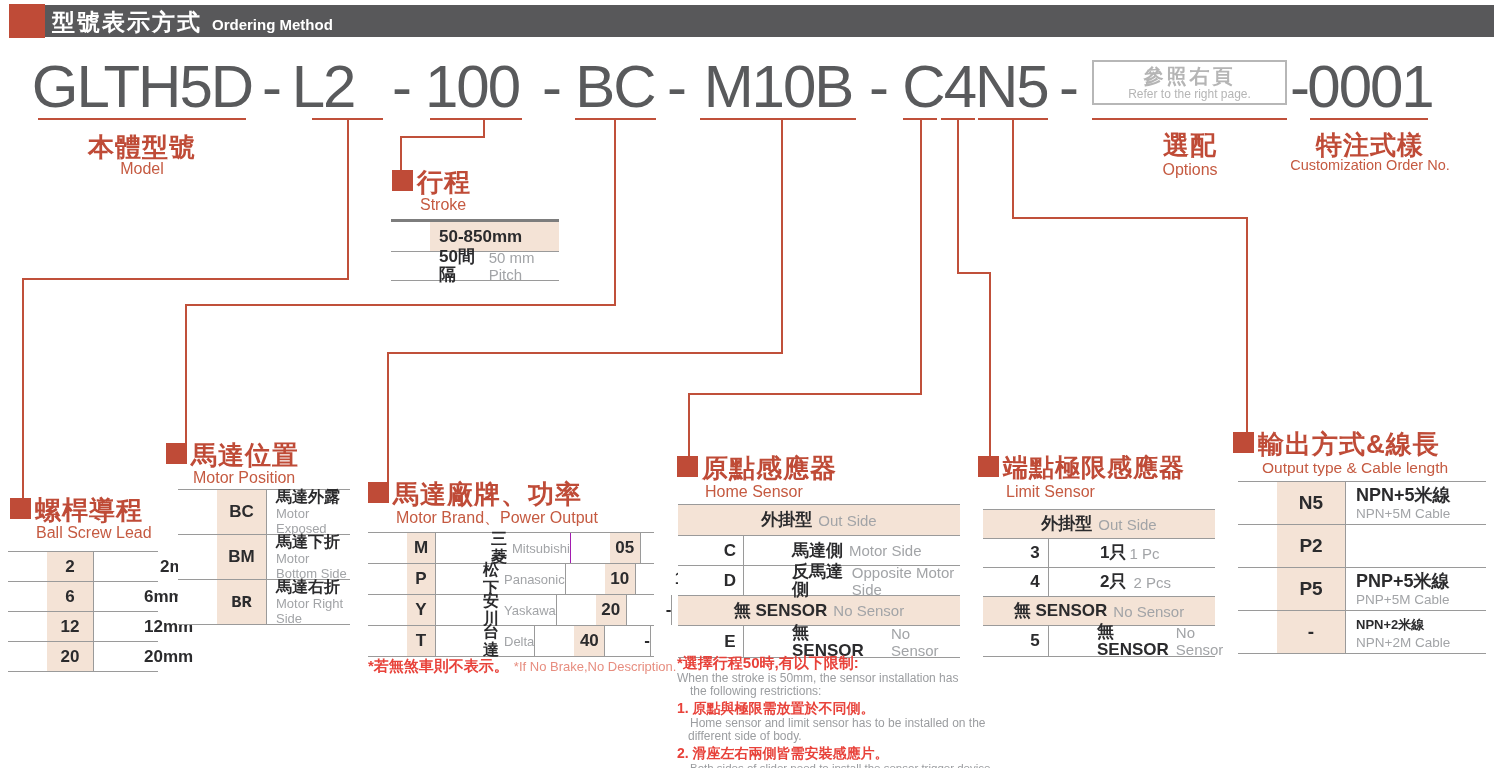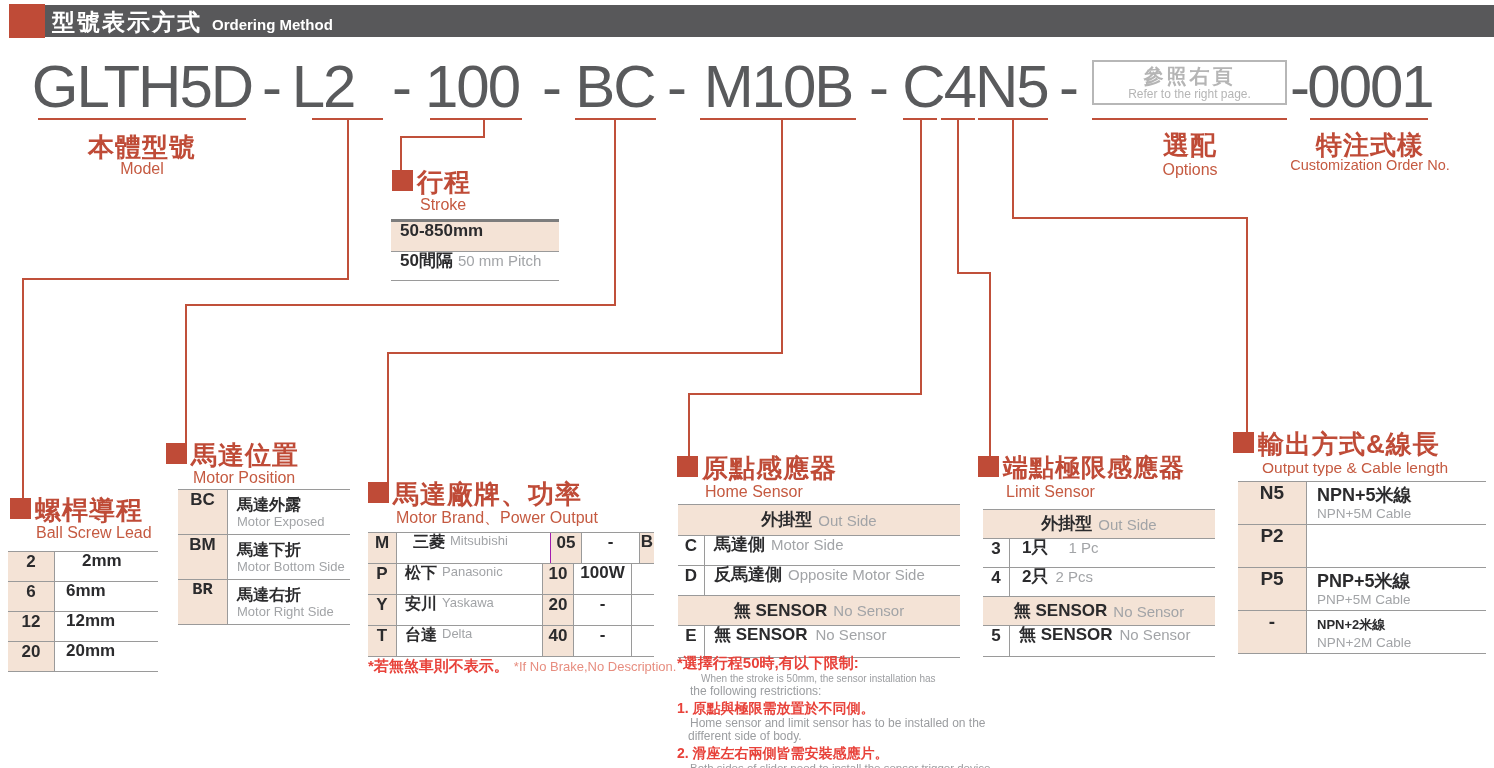--- a/index.html
+++ b/index.html
@@ -24,21 +24,21 @@
   .refbox .r2{color:#b5b5b5;font-size:12px;line-height:14px;}
   
   .bullet{width:21px;height:21px;background:#bf4b37;}
   .zt{color:#bf4b37;font-weight:bold;font-size:26px;letter-spacing:1px;white-space:nowrap;}
   .et{color:#c55a41;font-size:16px;white-space:nowrap;}
   .ctr{transform:translateX(-50%);text-align:center;}
   
   .tbl{position:absolute;border-top:1px solid #9a9a9a;background:#fff;}
   .tbl.thick{border-top:3px solid #7d7d7d;}
   .trow{display:flex;border-bottom:1px solid #9a9a9a;align-items:stretch;}
-  .cell{display:flex;}
+  .cell{display:flex;align-items:center;margin-left:39px;}
   .codec{background:#f4e3d6;border-right:1px solid #9a9a9a;justify-content:center;
          font-weight:bold;color:#2b2b2d;font-size:17px;flex:none;}
   .plain{background:#fff;}
   .beigec{background:#f4e3d6;}
   .zhv{font-weight:bold;color:#2b2b2d;font-size:16px;line-height:18px;}
   .env{color:#a2a4a7;font-size:13px;line-height:15px;}
   .env15{color:#a2a4a7;font-size:15px;}
   .big{font-size:17px;}
   .hdr-row{justify-content:center;}
   .stack{display:flex;flex-direction:column;justify-content:center;}
@@ -294,40 +294,40 @@
       <div class="cell codec plain" style="width:26px;background:#fff;">E</div>
       <div class="cell plain" style="flex:1;padding-left:9px;gap:8px;">
         <span class="zhv big">無 SENSOR</span>
         <span class="env15">No Sensor</span>
       </div>
     </div>
   </div>
 
   <div class="abs" style="left:677px;top:654px;">
     <div class="fn-red" style="font-size:15px;line-height:18px;">*選擇行程50時,有以下限制:</div>
-    <div class="fn-gray" style="font-size:10px;line-height:13px;margin-left:24px;">When the stroke is 50mm, the sensor installation has</div>
+    <div class="fn-gray" style="font-size:12px;line-height:13px;margin-left:0;">When the stroke is 50mm, the sensor installation has</div>
     <div class="fn-gray" style="font-size:12px;line-height:13px;margin-left:13px;">the following restrictions:</div>
     <div class="fn-red" style="font-size:14px;line-height:17px;margin-top:2px;">1. 原點與極限需放置於不同側。</div>
     <div class="fn-gray" style="font-size:12px;line-height:13px;margin-left:13px;">Home sensor and limit sensor has to be installed on the</div>
     <div class="fn-gray" style="font-size:12px;line-height:13px;margin-left:11px;">different side of body.</div>
     <div class="fn-red" style="font-size:14px;line-height:17px;margin-top:2px;">2. 滑座左右兩側皆需安裝感應片。</div>
     <div class="fn-gray" style="font-size:11.5px;line-height:13px;margin-left:13px;">Both sides of slider need to install the sensor trigger device.</div>
   </div>
 
   <div class="abs bullet" style="left:978px;top:456px;"></div>
   <div class="abs zt" style="left:1003px;top:451px;font-size:25px;">端點極限感應器</div>
   <div class="abs et" style="left:1006px;top:483px;">Limit Sensor</div>
   <div class="abs tbl" style="left:983px;top:509px;width:232px;">
     <div class="trow hdr-row beigec" style="height:28px;align-items:center;gap:6px;">
       <span class="zhv big">外掛型</span>
       <span class="env15">Out Side</span>
     </div>
     <div class="trow" style="height:28px;">
       <div class="cell codec plain" style="width:26px;background:#fff;">3</div>
-      <div class="cell plain" style="flex:1;padding-left:12px;gap:20px;">
+      <div class="cell plain" style="flex:1;padding-left:12px;gap:3px;">
         <span class="zhv big">1只</span>
         <span class="env15">1 Pc</span>
       </div>
     </div>
     <div class="trow" style="height:28px;">
       <div class="cell codec plain" style="width:26px;background:#fff;">4</div>
       <div class="cell plain" style="flex:1;padding-left:12px;gap:7px;">
         <span class="zhv big">2只</span>
         <span class="env15">2 Pcs</span>
       </div>

